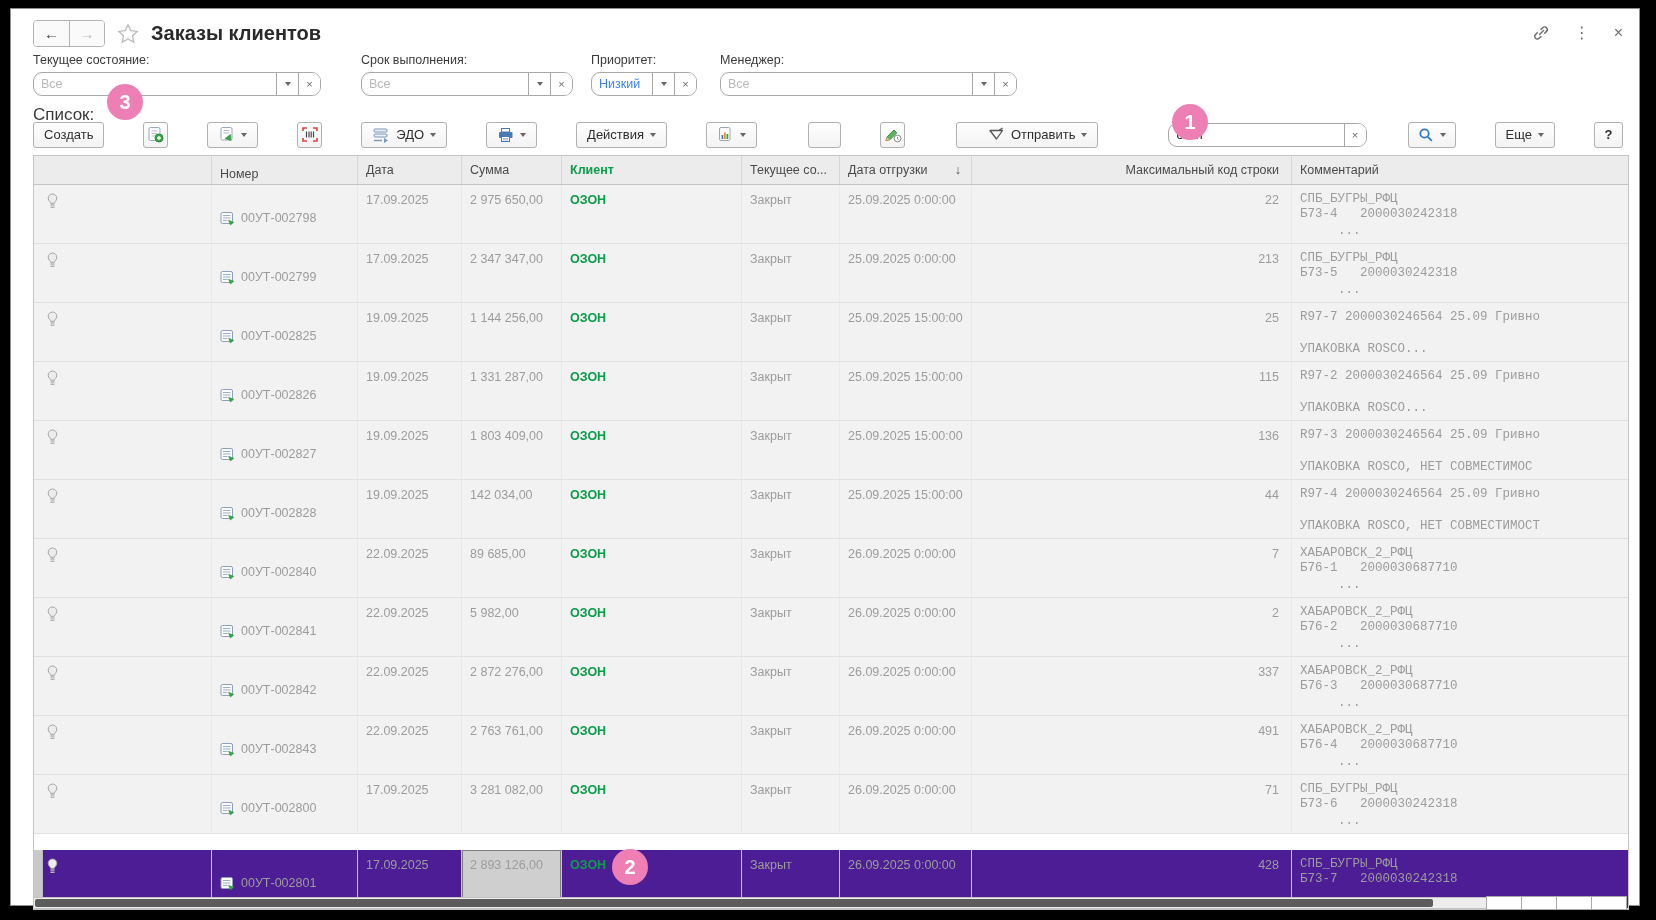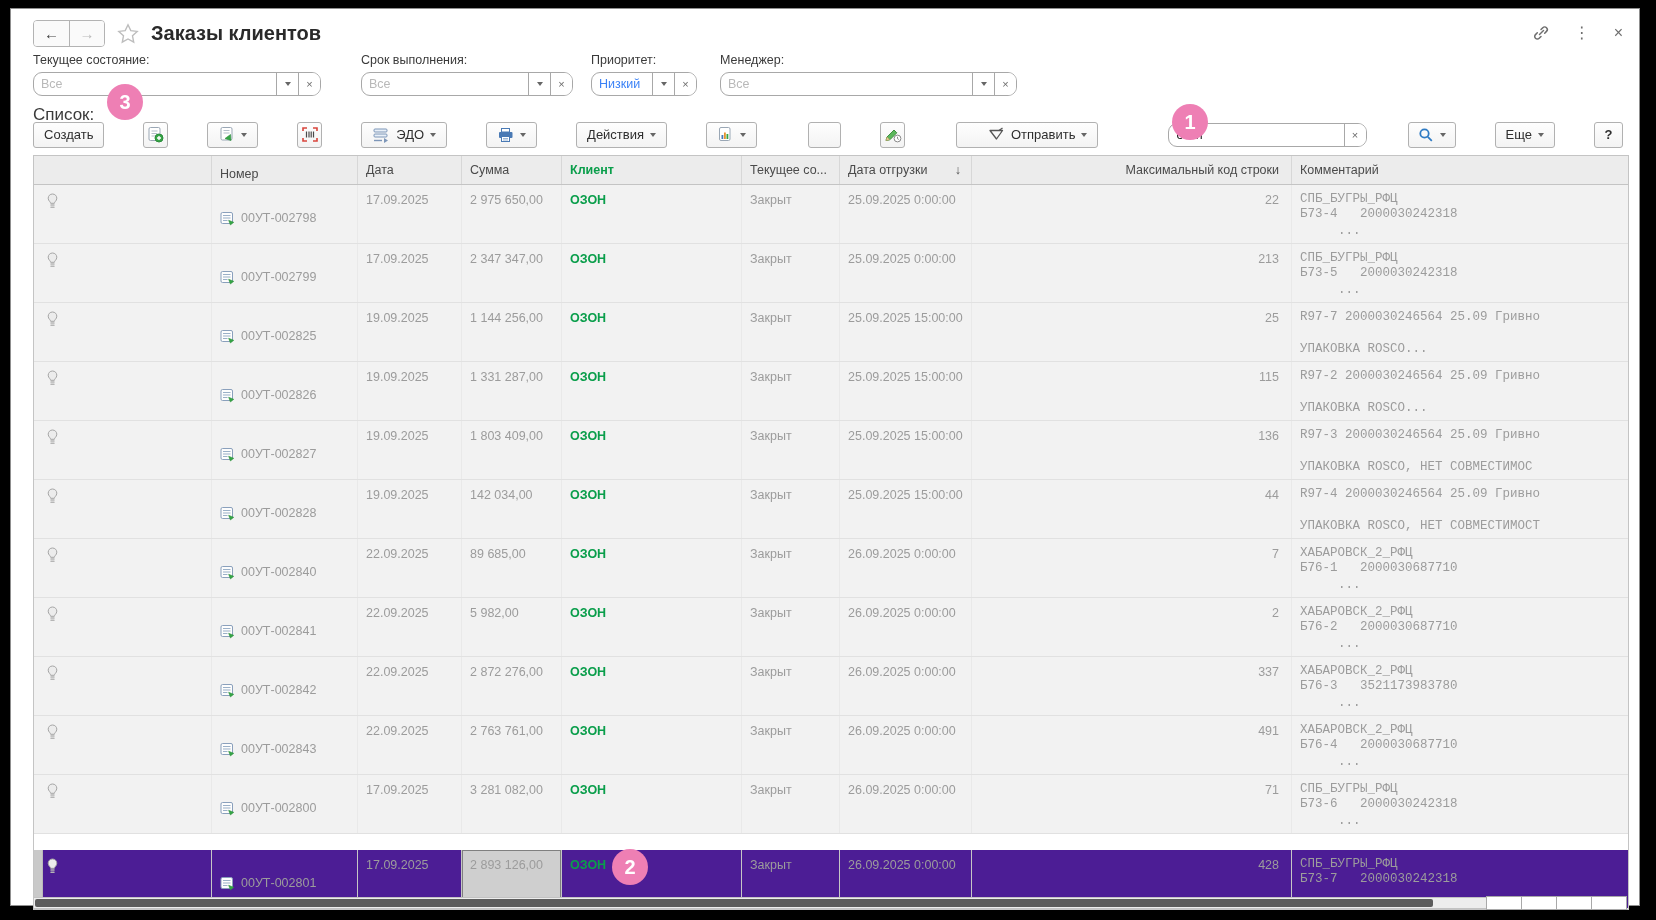--- a/index.html
+++ b/index.html
@@ -511,21 +511,21 @@
             <span>00УТ-002842</span>
           </div>
           <div class="cell c-date">22.09.2025</div>
           <div class="cell c-sum">2 872 276,00</div>
           <div class="cell c-client">ОЗОН</div>
           <div class="cell c-state">Закрыт</div>
           <div class="cell c-ship">26.09.2025 0:00:00</div>
           <div class="cell c-max">337</div>
           <div class="cell c-comment">
             <div class="cl l0">ХАБАРОВСК_2_РФЦ</div>
-            <div class="cl l1">Б76-3   3521173983780</div>
+            <div class="cl l1">Б76-3   2000030687710</div>
             <div class="cl l2 dots">...</div>
           </div>
         </div>
         <div class="grow">
           <div class="cell c-bulb"><span><svg width="13" height="17" viewBox="0 0 13 17" style="margin-left:4px">
                 <path d="M6.5 1C4 1 2.2 2.9 2.2 5.2c0 1.5.7 2.4 1.4 3.2.5.6 1 1.1 1 1.9h3.8c0-.8.5-1.3 1-1.9.7-.8 1.4-1.7 1.4-3.2C10.8 2.9 9 1 6.5 1z" fill="#ececec" stroke="#a5a5a5"></path>
                 <rect x="4.4" y="11.2" width="4.2" height="1.5" rx=".5" fill="#b5b5b5"></rect>
                 <rect x="4.4" y="13.4" width="4.2" height="1.5" rx=".5" fill="#b5b5b5"></rect>
               </svg></span></div>
           <div class="cell c-num">

